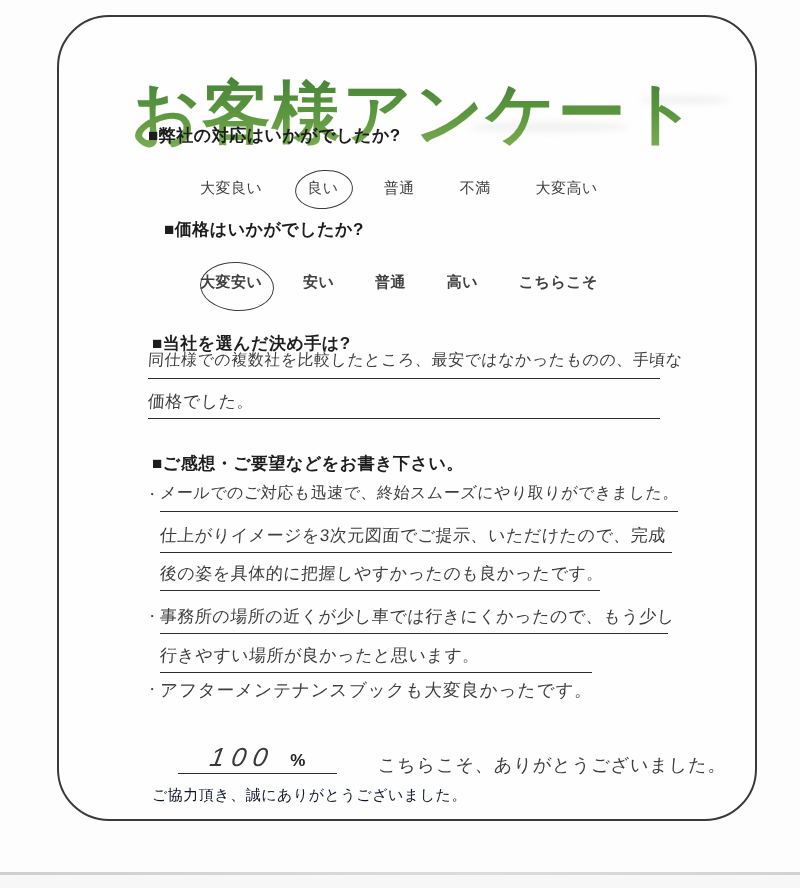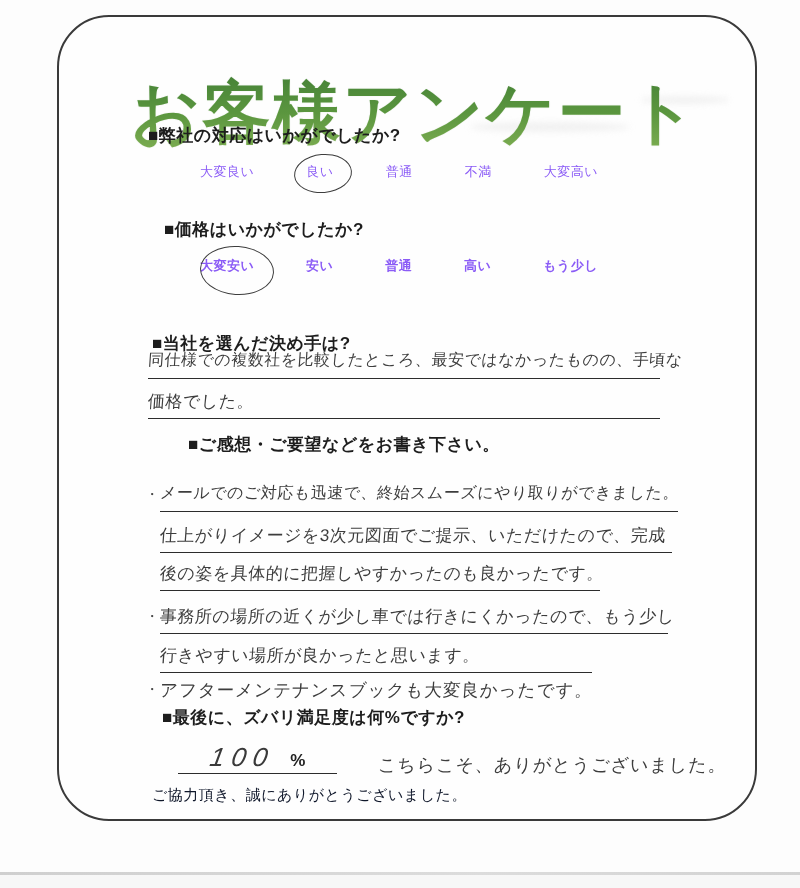--- a/index.html
+++ b/index.html
@@ -30,21 +30,21 @@
     position:absolute;
     font-size:17px;font-weight:bold;color:#1d1d1d;
     letter-spacing:0.5px;white-space:nowrap;
   }
   .options-row{
     position:absolute;left:200px;width:398px;
     display:flex;justify-content:space-between;align-items:center;
   }
   .opt{
     position:relative;
-    font-size:13px;color:#8b5cf6;letter-spacing:0.5px;white-space:nowrap;
+    font-size:15px;color:#404040;letter-spacing:0.5px;white-space:nowrap;margin-top:16px;
   }
   .sel-circle{
     position:absolute;border:1.7px solid #3d3d3d;border-radius:50%;
   }
   .sel-circle.q1{left:-12px;top:-9px;width:56px;height:37px;transform:rotate(-5deg);}
   .sel-circle.q2{left:0px;top:-11px;width:72px;height:47px;transform:rotate(4deg);}
   .ans-line{
     position:absolute;height:28px;
     border-bottom:1.6px solid #2c2c2c;
     white-space:nowrap;
@@ -122,32 +122,32 @@
 
   <div class="q-heading" style="left:164px;top:218px;">■価格はいかがでしたか?</div>
   <div class="options-row" style="top:257px;font-weight:bold;">
     <span class="opt">
       <span>大変安い</span>
       <span class="sel-circle q2"></span>
     </span>
     <span class="opt">安い</span>
     <span class="opt">普通</span>
     <span class="opt">高い</span>
-    <span class="opt">もう少し</span>
+    <span class="opt">こちらこそ</span>
   </div>
 
   <div class="q-heading" style="left:152px;top:332px;">■当社を選んだ決め手は?</div>
   <div class="ans-line" style="left:148px;top:350px;width:512px;">
     <span class="hw" style="font-size:16px;">同仕様での複数社を比較したところ、最安ではなかったものの、手頃な</span>
   </div>
   <div class="ans-line" style="left:148px;top:390px;width:512px;">
     <span class="hw">価格でした。</span>
   </div>
 
-  <div class="q-heading" style="left:152px;top:433px;margin-left:36px;">■ご感想・ご要望などをお書き下さい。</div>
+  <div class="q-heading" style="left:152px;top:452px;">■ご感想・ご要望などをお書き下さい。</div>
   <div class="ans-line" style="left:160px;top:483px;width:518px;">
     <span class="bullet">・</span>
     <span class="hw" style="font-size:16px;">メールでのご対応も迅速で、終始スムーズにやり取りができました。</span>
   </div>
   <div class="ans-line" style="left:160px;top:524px;width:512px;">
     <span class="hw">仕上がりイメージを3次元図面でご提示、いただけたので、完成</span>
   </div>
   <div class="ans-line" style="left:160px;top:562px;width:440px;">
     <span class="hw">後の姿を具体的に把握しやすかったのも良かったです。</span>
   </div>
@@ -156,21 +156,20 @@
     <span class="hw">事務所の場所の近くが少し車では行きにくかったので、もう少し</span>
   </div>
   <div class="ans-line" style="left:160px;top:644px;width:432px;">
     <span class="hw">行きやすい場所が良かったと思います。</span>
   </div>
   <div class="ans-line no-line" style="left:160px;top:678px;width:508px;">
     <span class="bullet">・</span>
     <span class="hw" style="font-size:17.5px;letter-spacing:1px;">アフターメンテナンスブックも大変良かったです。</span>
   </div>
 
-  <div class="q-heading" style="left:162px;top:706px;">■最後に、ズバリ満足度は何%ですか?</div>
   <div class="pct-line">
     <span class="pct-value">100</span>
     <span class="pct-sign">%</span>
   </div>
   <div class="hw-note">こちらこそ、ありがとうございました。</div>
 
   <div class="footer-text">ご協力頂き、誠にありがとうございました。</div>
 
   <div class="scan-edge"></div>
   <div class="scan-below"></div>

